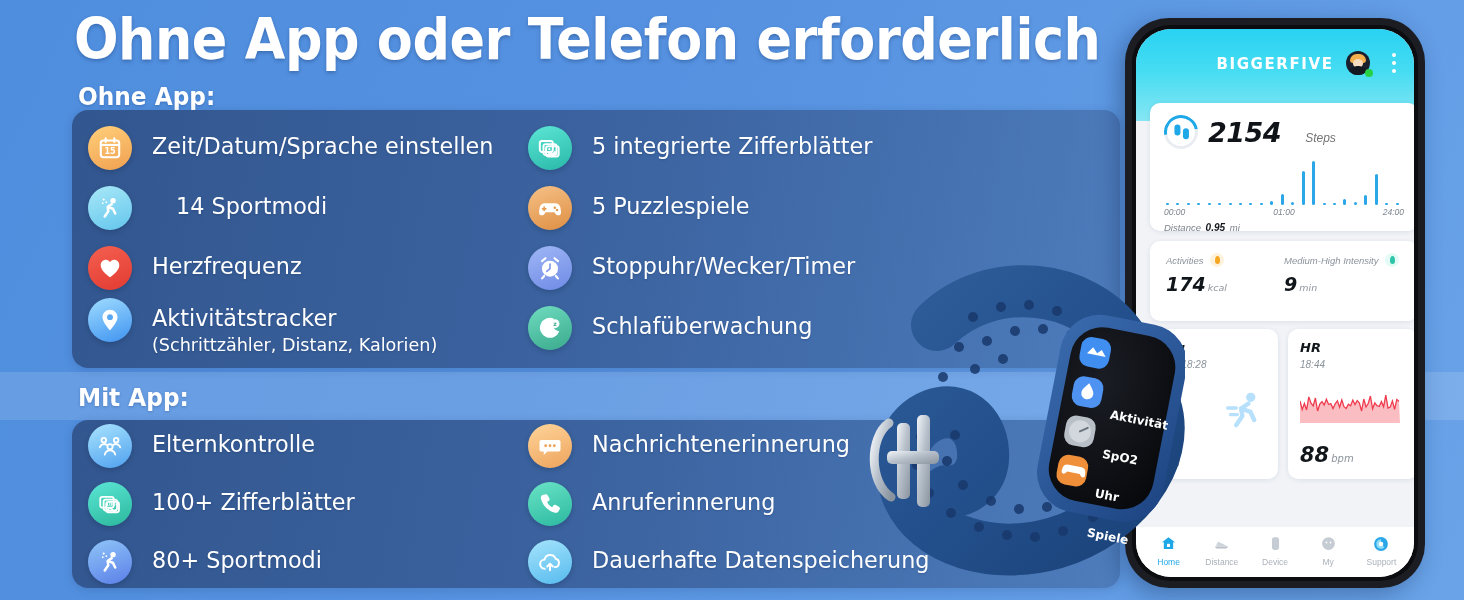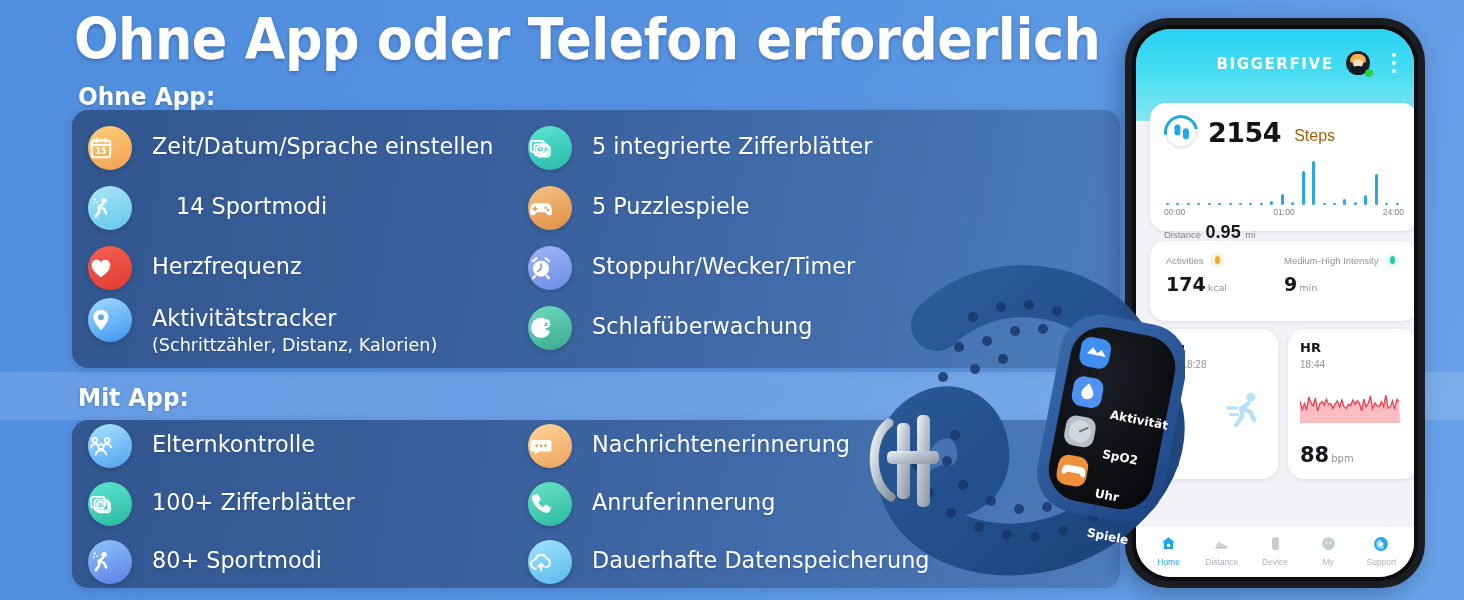--- a/index.html
+++ b/index.html
@@ -48,21 +48,21 @@
   }
   #panel-ohne{ left:72px; top:110px; width:1048px; height:258px; }
   #panel-mit { left:72px; top:420px; width:1048px; height:168px; }
 
   .feat{
     position:absolute; display:flex; align-items:flex-start; gap:20px;
   }
   .feat .ico{
     width:44px; height:44px; border-radius:50%;
     flex:0 0 44px; position:relative;
-    display:flex; align-items:center; justify-content:flex-start;
+    display:flex; align-items:center; justify-content:center;
     box-shadow:0 2px 5px rgba(10,30,60,.25);
   }
   .feat .ico svg{ width:26px; height:26px; display:block; }
   .feat .txt{
     color:#ffffff; font-size:23.5px; line-height:27px;
     font-family:"DejaVu Sans", sans-serif;
     transform:scaleX(0.95); transform-origin:left top;
     white-space:nowrap; padding-top:7px;
     text-shadow:0 1px 2px rgba(15,40,80,.25);
   }
@@ -114,39 +114,39 @@
     border-radius:50%; background:#1a1f2e; overflow:hidden;
   }
   #avatar .hair{ position:absolute; left:4px; top:3px; width:16px; height:9px; background:#f2b04e; border-radius:8px 8px 3px 3px;}
   #avatar .face{ position:absolute; left:7px; top:8px; width:10px; height:9px; background:#f7ddc0; border-radius:50%;}
   #avatar .body{ position:absolute; left:2px; bottom:0; width:20px; height:9px; background:#141821; border-radius:10px 10px 0 0;}
   #online-dot{ position:absolute; right:41px; top:40px; width:8px; height:8px; border-radius:50%; background:#27d045;}
   #kebab{ position:absolute; right:18px; top:24px; }
   #kebab i{ display:block; width:4px; height:4px; background:#fff; border-radius:50%; margin-bottom:4px;}
 
   .pcard{
-    background:#fff; border-radius:16px; box-shadow:0 1px 5px rgba(30,60,110,.10);
+    background:#fff; border-radius:10px; box-shadow:0 1px 5px rgba(30,60,110,.10);font-style:italic;
   }
   #card-steps{ position:absolute; left:14px; top:74px; width:268px; height:128px; padding:12px 14px; }
   .steps-row{ display:flex; align-items:center; gap:10px; }
   .steps-ring{
     width:34px; height:34px; border-radius:50%;
     border:3px solid #1fa8e8; border-right-color:#e9edf2; border-bottom-color:#e9edf2;
     position:relative; transform:rotate(35deg);
   }
   .steps-ring .f1,.steps-ring .f2{ position:absolute; background:#1fa8e8; border-radius:3px; transform:rotate(-35deg);}
   .steps-ring .f1{ left:7px; top:9px; width:6px; height:11px;}
   .steps-ring .f2{ left:16px; top:7px; width:6px; height:11px;}
   #steps-val{ font-size:27px; font-weight:bold; color:#101418; letter-spacing:-0.5px; font-family:"DejaVu Sans",sans-serif;}
-  #steps-unit{ font-size:16px; color:#a16207; margin-left:3px; align-self:flex-end; padding-bottom:4px;}
+  #steps-unit{ font-size:12px; color:#737373; margin-left:14px; align-self:flex-end; padding-bottom:4px;}
   #steps-chart{ position:relative; height:52px; margin-top:4px; }
   #steps-chart .bar{ position:absolute; bottom:0; width:3px; background:#2ba7e8; border-radius:1.5px;}
   .axis-row{ display:flex; justify-content:space-between; font-size:8.5px; color:#7b838c; margin-top:2px;}
   #dist-row{ margin-top:5px; font-size:9.5px; color:#7b838c; }
-  #dist-row b{ font-size:18px; color:#14181d; margin:12px 2px;}
+  #dist-row b{ font-size:10px; color:#14181d; margin:12px 2px;}
 
   #card-act{ position:absolute; left:14px; top:212px; width:268px; height:80px; padding:12px 16px; }
   .act-wrap{ display:flex; }
   .act-col{ flex:1; }
   .act-lbl{ font-size:9.5px; color:#8b939c; line-height:13px; }
   .act-val{ font-size:19px; font-weight:bold; color:#11161b; margin-top:6px; font-family:"DejaVu Sans",sans-serif;}
   .act-val span{ font-size:9.5px; font-weight:normal; color:#8b939c; margin-left:2px;}
   .flame{ display:inline-block; width:14px; height:14px; border-radius:50%; background:#fff2dd; position:relative; vertical-align:-3px; margin-left:4px;}
   .flame:after{ content:""; position:absolute; left:4.5px; top:3px; width:5px; height:8px; background:#f5a623; border-radius:50% 50% 50% 50%/60% 60% 40% 40%;}
   .drop{ display:inline-block; width:14px; height:14px; border-radius:50%; background:#e4fbf6; position:relative; vertical-align:-3px; margin-left:4px;}

